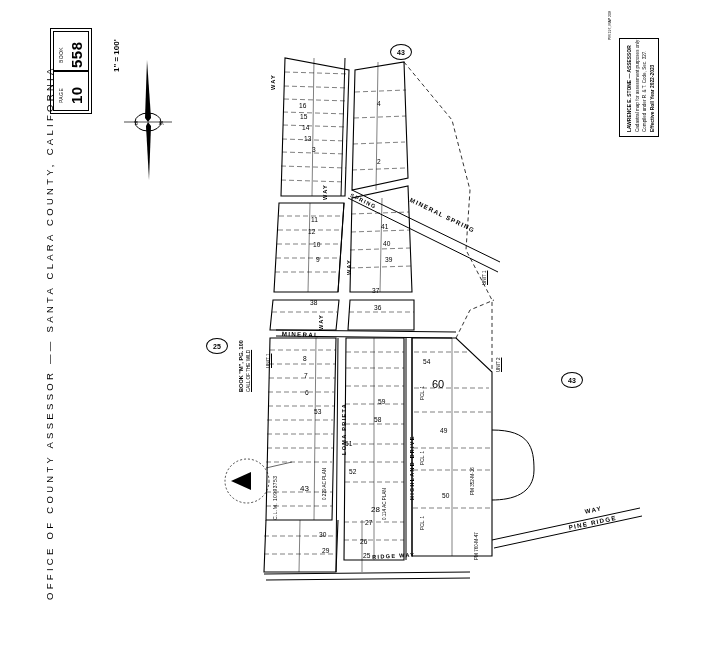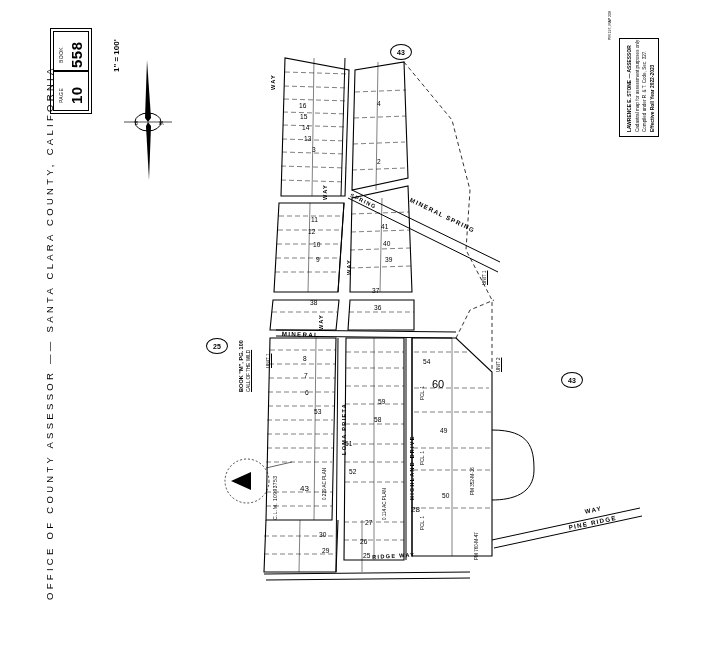--- a/index.html
+++ b/index.html
@@ -249,21 +249,21 @@
   <div class="lot" style="left:310px;top:299px;">38</div>
   <div class="lot" style="left:372px;top:287px;">37</div>
   <div class="lot" style="left:374px;top:304px;">36</div>
   <div class="lot" style="left:303px;top:355px;">8</div>
   <div class="lot" style="left:304px;top:372px;">7</div>
   <div class="lot" style="left:305px;top:389px;">6</div>
   <div class="lot" style="left:314px;top:408px;">53</div>
   <div class="lot" style="left:300px;top:484px;font-size:8px;">43</div>
   <div class="lot" style="left:349px;top:468px;">52</div>
   <div class="lot" style="left:345px;top:440px;">51</div>
-  <div class="lot" style="left:371px;top:505px;font-size:8px;margin-left:40px;">28</div>
+  <div class="lot" style="left:371px;top:505px;font-size:8px;">28</div>
   <div class="lot" style="left:365px;top:519px;">27</div>
   <div class="lot" style="left:423px;top:358px;">54</div>
   <div class="lot" style="left:432px;top:378px;font-size:11px;">60</div>
   <div class="lot" style="left:378px;top:398px;">59</div>
   <div class="lot" style="left:374px;top:416px;">58</div>
   <div class="lot" style="left:440px;top:427px;">49</div>
   <div class="lot" style="left:442px;top:492px;">50</div>
   <div class="lot" style="left:319px;top:531px;">30</div>
   <div class="lot" style="left:322px;top:547px;">29</div>
   <div class="lot" style="left:360px;top:538px;">26</div>

